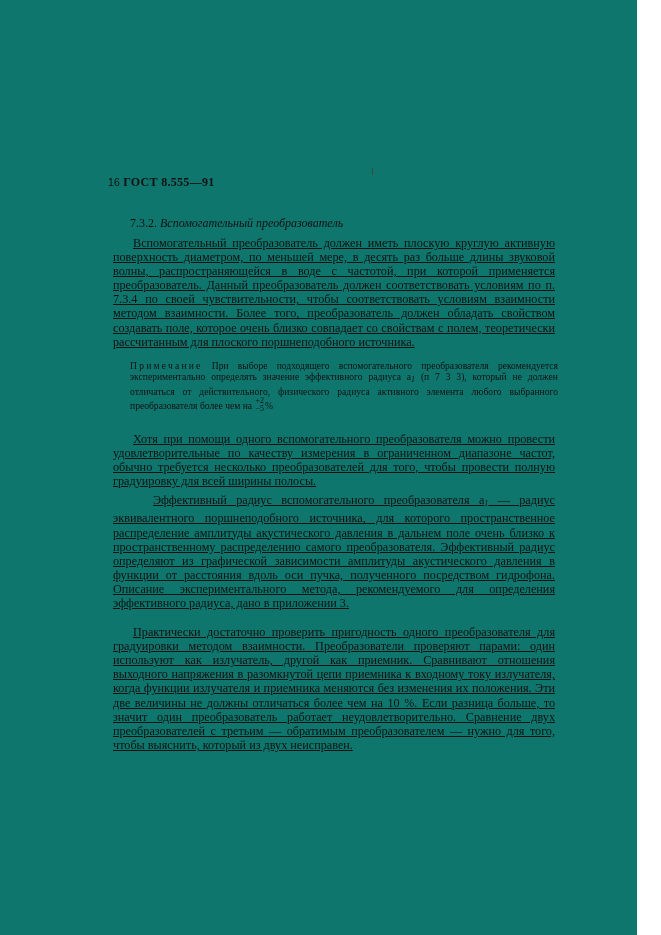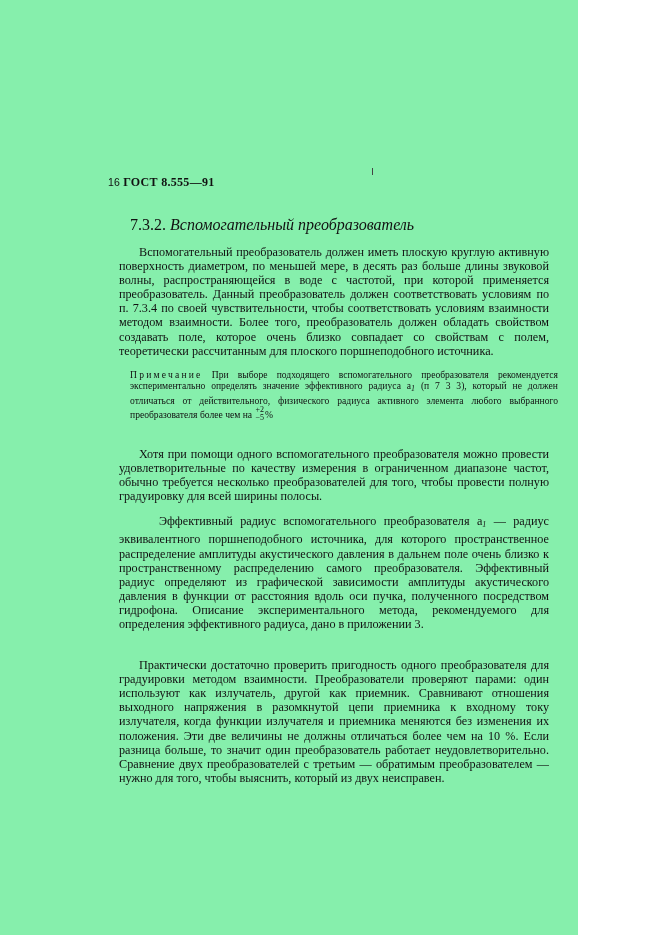--- a/index.html
+++ b/index.html
@@ -11,23 +11,23 @@
     width: 661px;
     height: 935px;
     position: relative;
     font-family: "Liberation Serif", serif;
     color: #111111;
     overflow: hidden;
   }
   .page {
     position: absolute;
     left: 0; top: 0;
-    width: 578px;
+    width: 637px;
     height: 935px;
-    background: #86efac;
+    background: #0f766e;
   }
   .content {
     position: absolute;
     left: 108px;
     top: 175px;
     width: 452px;
   }
   .header-line {
     font-size: 11.5px;
     letter-spacing: 0.2px;
@@ -38,34 +38,35 @@
     font-family: "Liberation Sans", sans-serif;
     font-size: 10.5px;
   }
   .header-line .std {
     font-weight: bold;
     font-size: 12px;
     letter-spacing: 0.3px;
   }
   .sec-head {
     font-style: italic;
-    font-size: 16px;
+    font-size: 12px;
     margin: 8px 0 2px 0;
     text-indent: 22px;
   }
   .sec-head .num {
     font-style: normal;
   }
   p.body {
     font-size: 12.2px;
     line-height: 14.1px;
     text-align: justify;
-    margin: 11px;
+    margin: 5px;
     text-indent: 20px;
     hyphens: manual;
+    text-decoration: underline;
   }
   .note {
     font-size: 9.6px;
     line-height: 11.4px;
     text-align: justify;
     margin: 11px 0 0 0;
     padding-left: 22px;
     padding-right: 2px;
   }
   .note .lab {

